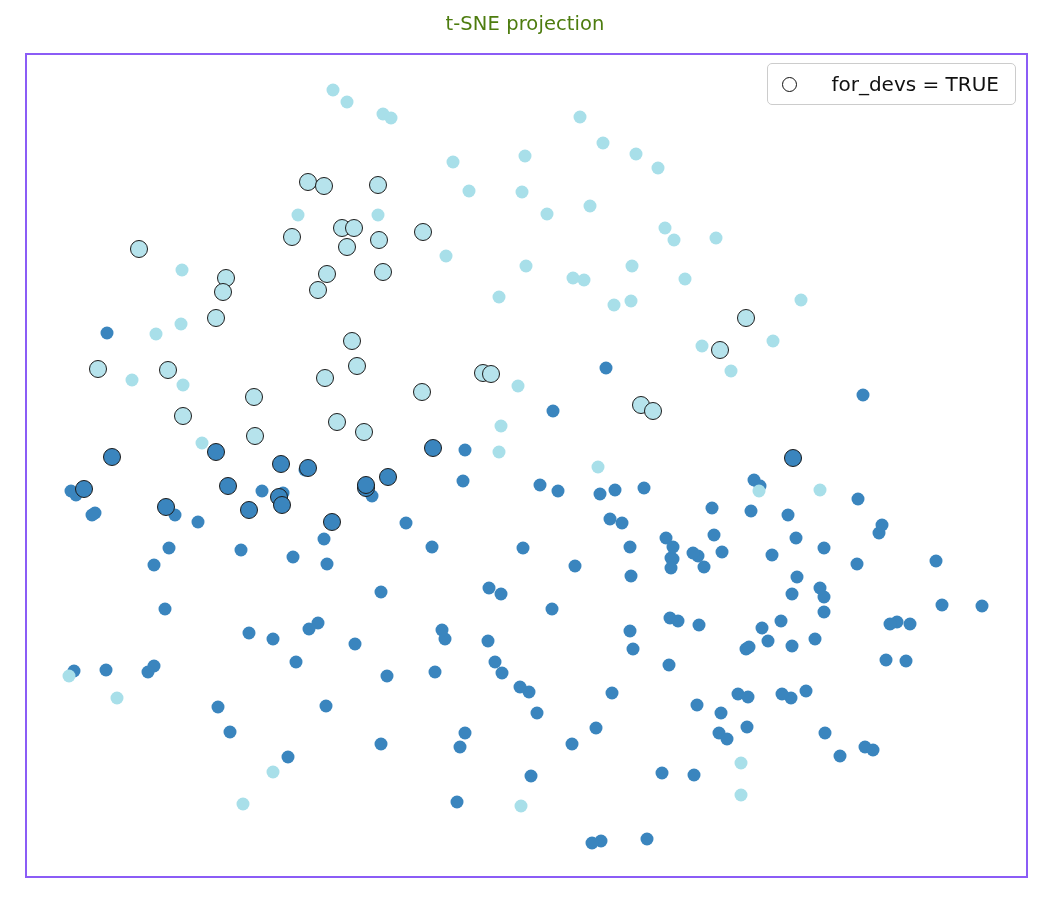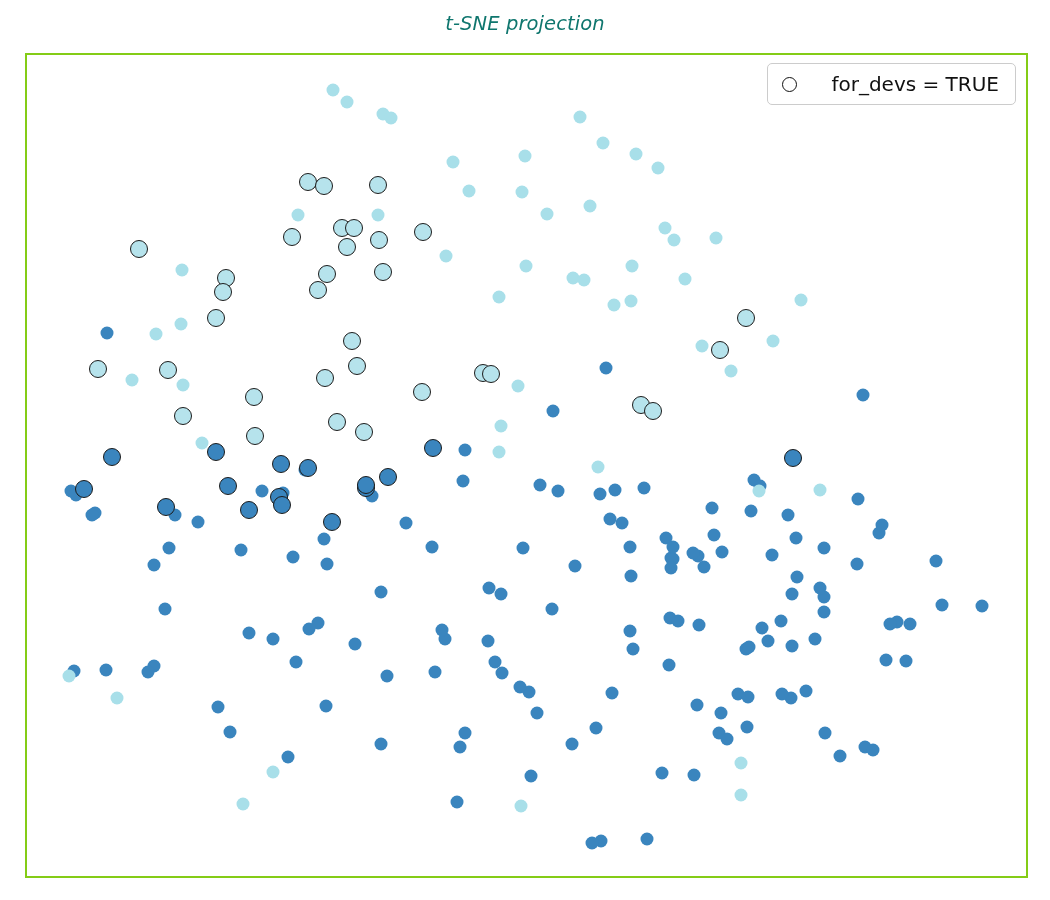--- a/index.html
+++ b/index.html
@@ -19,34 +19,33 @@
     background: #ffffff;
     overflow: hidden;
   }
   #figure-title {
     position: absolute;
     left: 0;
     top: 12px;
     width: 1050px;
     text-align: center;
     font-size: 19.5px;
-    color: #0f766e;
+    color: #4d7c0f;
     letter-spacing: 0.1px;
     line-height: 24px;
     white-space: nowrap;
-    font-style: italic;
   }
   #plot-area {
     position: absolute;
     left: 25px;
     top: 53px;
     width: 1003px;
     height: 825px;
     box-sizing: border-box;
-    border: 2px solid #84cc16;
+    border: 2px solid #8b5cf6;
     background: #ffffff;
   }
   #points-layer {
     position: absolute;
     left: 0;
     top: 0;
     width: 100%;
     height: 100%;
     overflow: hidden;
   }

